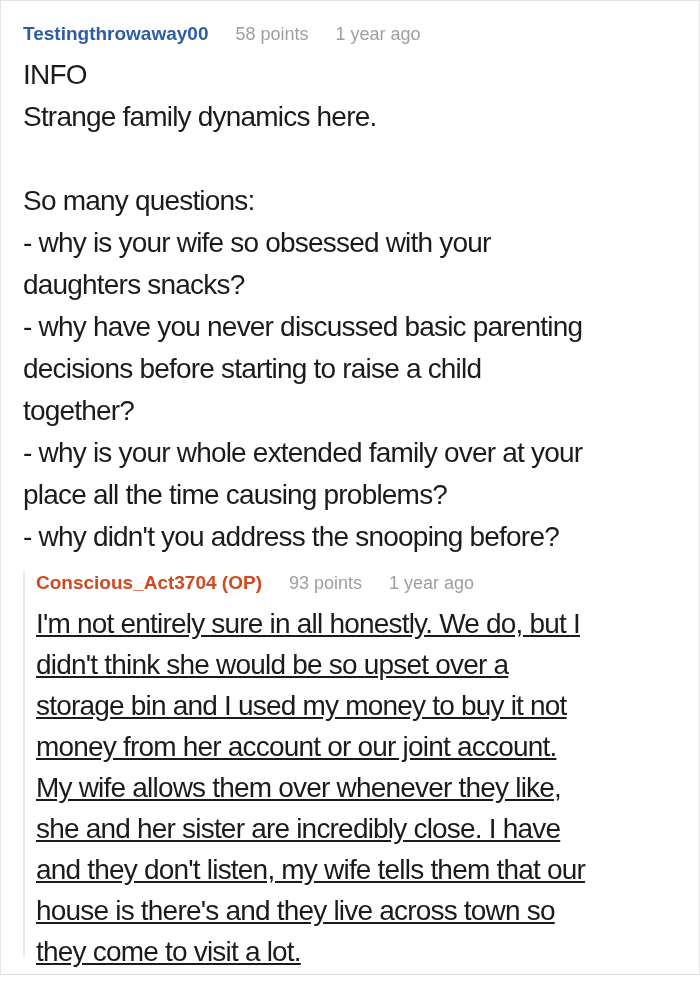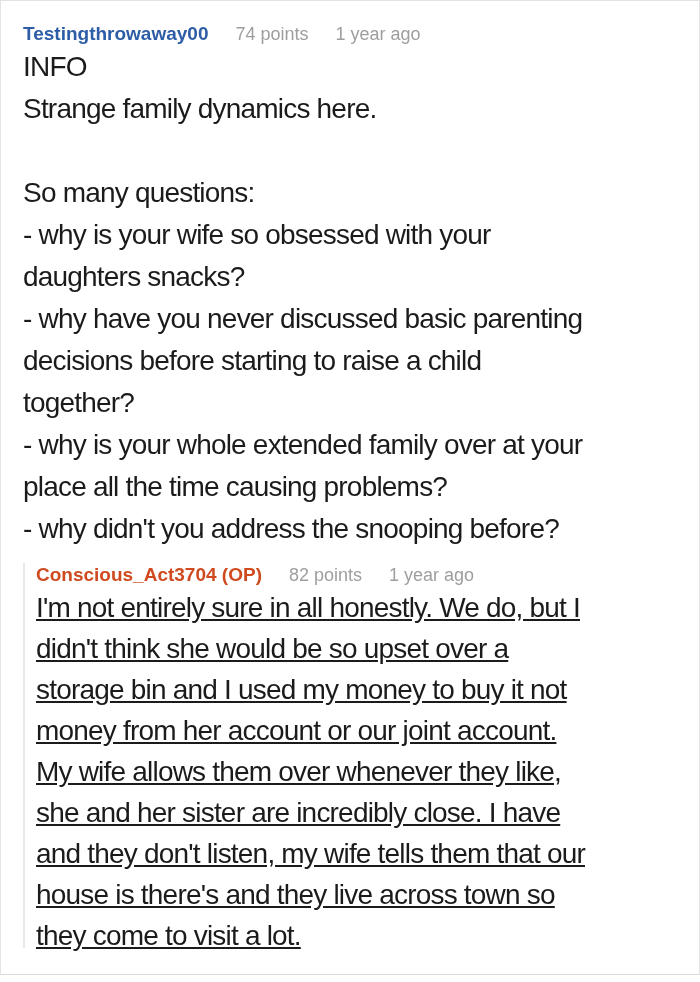--- a/index.html
+++ b/index.html
@@ -41,20 +41,21 @@
   }
   .author.op {
     color: var(--username-op-orange, #cf4a1f);
   }
   .meta .points,
   .meta .age {
     font-size: 18px;
     color: var(--meta-gray, #9e9e9e);
   }
   .body {
+    margin-top: 8px;
     font-size: 28px;
     line-height: 42px;
     letter-spacing: -0.8px;
     color: var(--body-text, #1b1b1b);
     white-space: pre;
   }
   .reply {
     position: relative;
     margin-top: 13px;
     padding-left: 13px;
@@ -73,42 +74,42 @@
   }
 </style>
 </head>
 <body>
 
 <div class="card">
 
   <section class="comment">
     <header class="meta">
       <a class="author">Testingthrowaway00</a>
-      <span class="points">74 points</span>
+      <span class="points">58 points</span>
       <span class="age">1 year ago</span>
     </header>
     <div class="body">INFO
 Strange family dynamics here.
 
 So many questions:
 - why is your wife so obsessed with your
 daughters snacks?
 - why have you never discussed basic parenting
 decisions before starting to raise a child
 together?
 - why is your whole extended family over at your
 place all the time causing problems?
 - why didn't you address the snooping before?</div>
   </section>
 
   <section class="reply">
     <span class="thread-line"></span>
     <header class="meta">
       <a class="author op">Conscious_Act3704 (OP)</a>
-      <span class="points">82 points</span>
+      <span class="points">93 points</span>
       <span class="age">1 year ago</span>
     </header>
     <div class="body">I'm not entirely sure in all honestly. We do, but I
 didn't think she would be so upset over a
 storage bin and I used my money to buy it not
 money from her account or our joint account.
 My wife allows them over whenever they like,
 she and her sister are incredibly close. I have
 and they don't listen, my wife tells them that our
 house is there's and they live across town so

